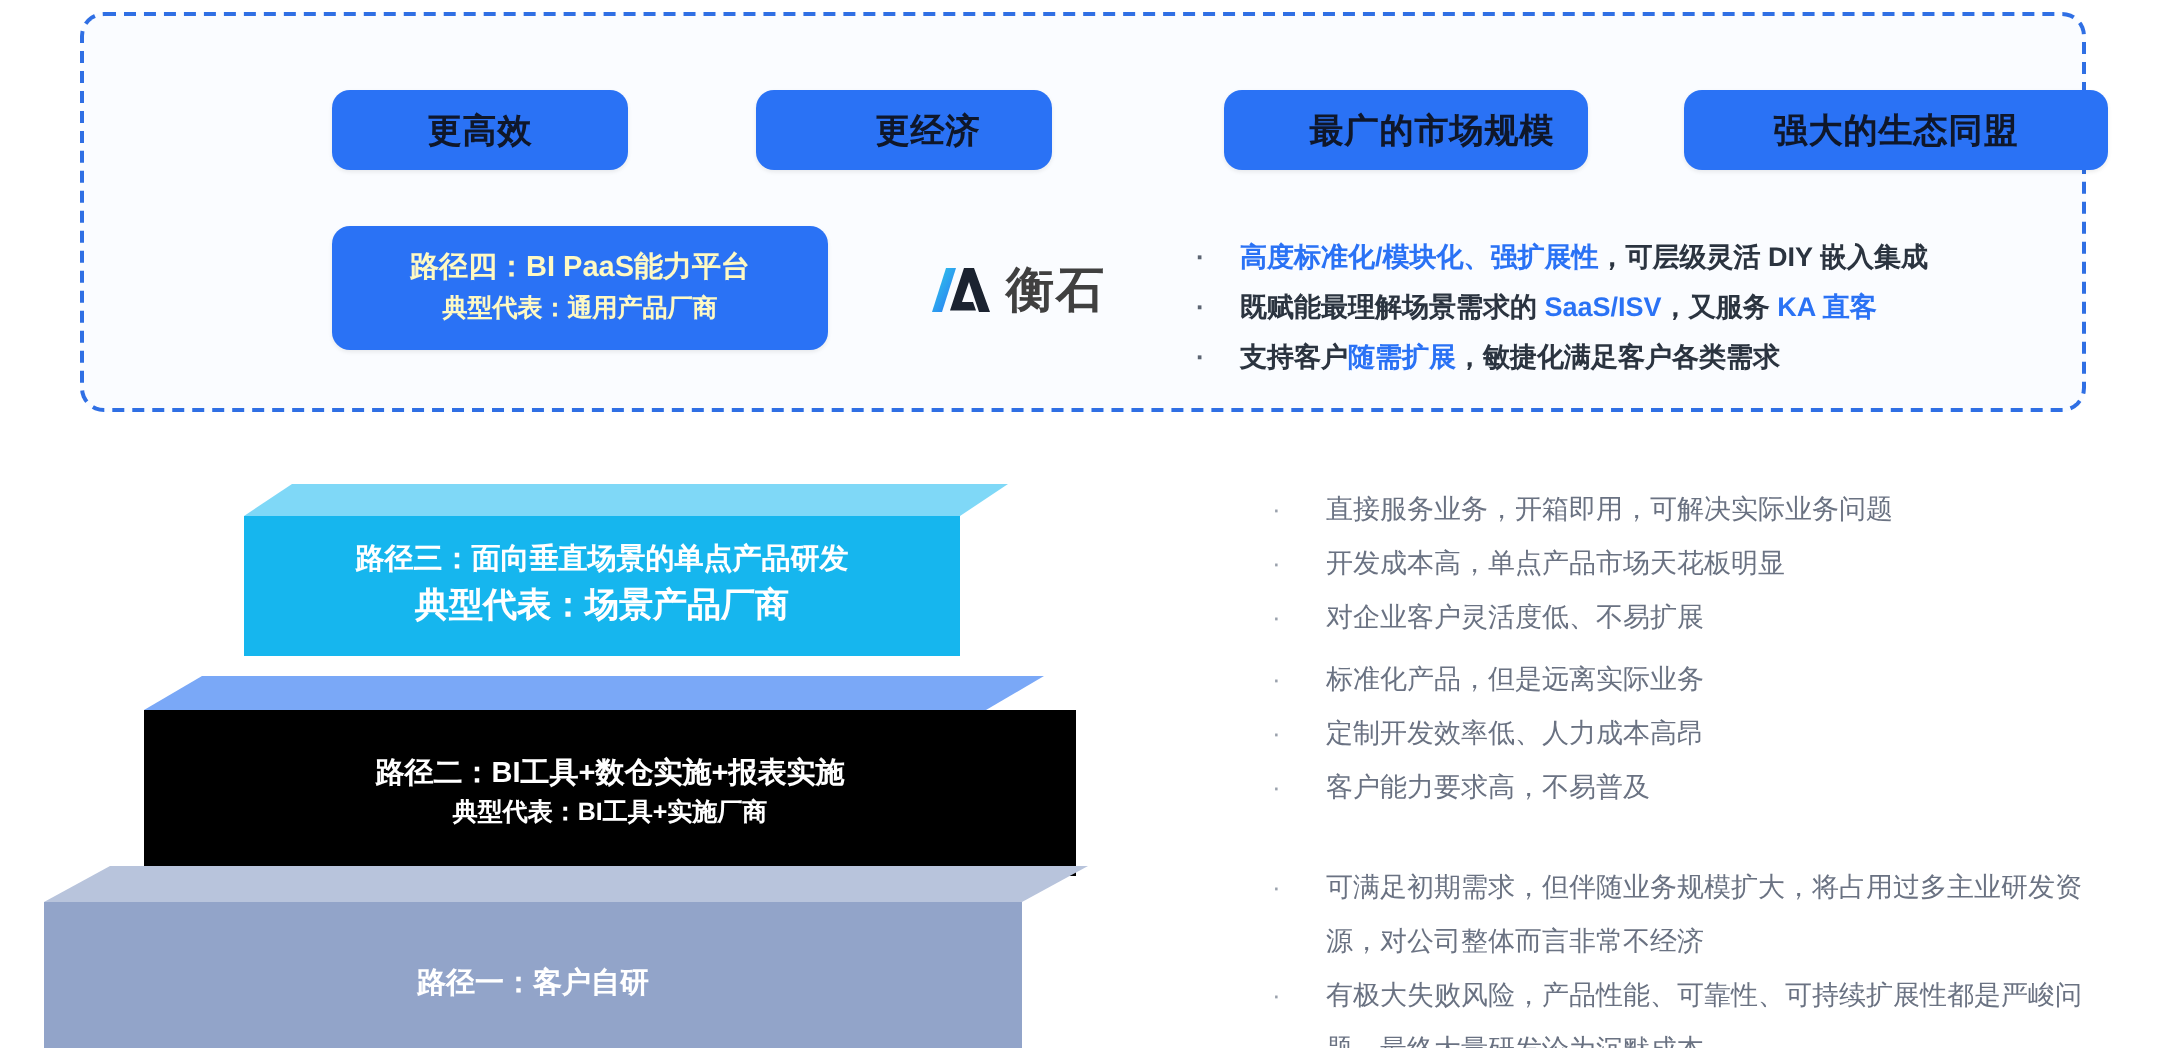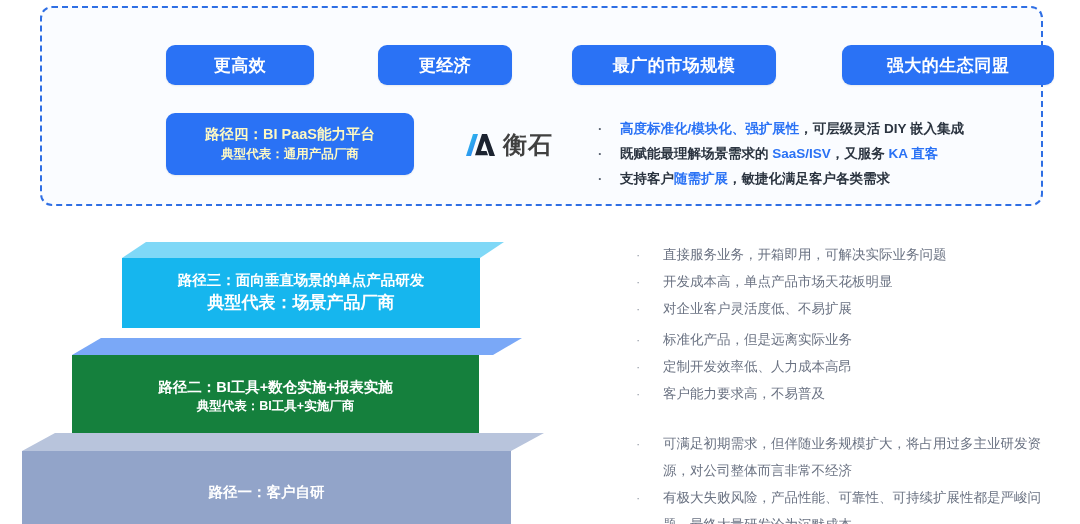--- a/index.html
+++ b/index.html
@@ -15,26 +15,26 @@
   #top-panel{
     position:absolute;left:40px;top:6px;width:1003px;height:200px;
     border:2px dashed #2f6fe4;border-radius:12px;
     background:#fafcff;box-sizing:border-box;
   }
 
   .pill{
     position:absolute;
     background:#2a72f5;border-radius:9px;
     display:flex;align-items:center;justify-content:center;
-    color:#ffffff;font-weight:bold;font-size:17px;letter-spacing:.5px;
+    color:#0f172a;font-weight:bold;font-size:17px;letter-spacing:.5px;
     box-shadow:0 1px 2px rgba(0,0,0,.08);
   }
   #pill-0{left:124px;top:37px;width:148px;height:40px;}
-  #pill-1{left:336px;top:37px;width:134px;height:40px;}
-  #pill-2{left:530px;top:37px;width:204px;height:40px;}
+  #pill-1{left:336px;top:37px;width:124px;height:40px;padding-left:24px;}
+  #pill-2{left:570px;top:37px;width:156px;height:40px;padding-left:26px;}
   #pill-3{left:800px;top:37px;width:212px;height:40px;}
 
   
   #path4-card{
     position:absolute;left:124px;top:105px;width:248px;height:62px;
     background:#2a72f5;border-radius:9px;
     display:flex;flex-direction:column;align-items:center;justify-content:center;
     color:#fef9c3;box-shadow:0 1px 2px rgba(0,0,0,.08);
   }
   #path4-card .t1{font-size:14.5px;font-weight:bold;line-height:1.35;}
@@ -85,21 +85,21 @@
   #step-3 .face .t1{font-size:14.5px;}
   #step-3 .face .t2{font-size:17px;}
 
   
   #step-2{left:72px;top:110px;width:450px;height:100px;}
   #step-2 .top{
     width:450px;height:17px;
     background:#7aa8f7;
     clip-path:polygon(29px 0,450px 0,421px 17px,0 17px);
   }
-  #step-2 .face{top:17px;width:407px;height:83px;background:#15803d;}
+  #step-2 .face{top:17px;width:466px;height:83px;background:#000000;}
   #step-2 .face .t1{font-size:14.5px;}
   #step-2 .face .t2{font-size:12.5px;}
 
   
   #step-1{left:22px;top:205px;width:522px;height:100px;}
   #step-1 .top{
     width:522px;height:18px;
     background:#b8c4dc;
     clip-path:polygon(33px 0,522px 0,489px 18px,0 18px);
   }

